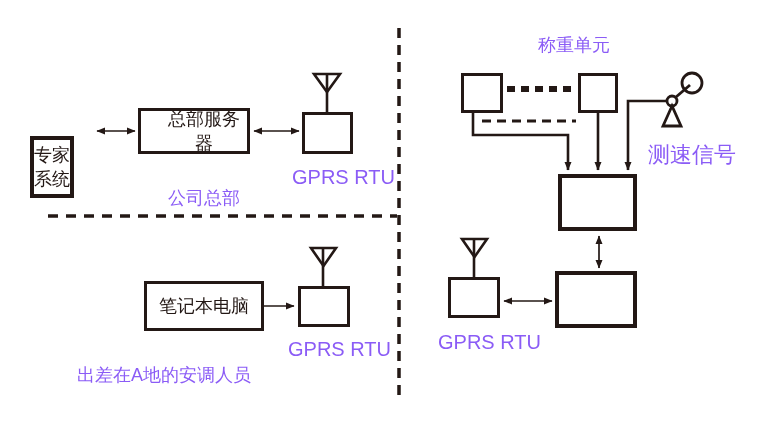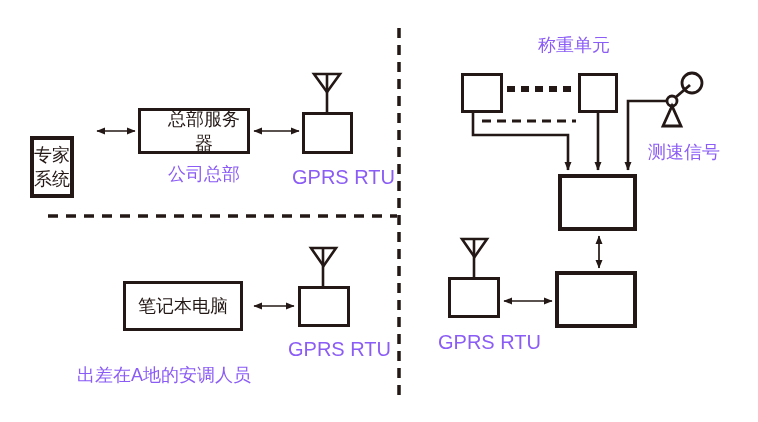--- a/index.html
+++ b/index.html
@@ -73,39 +73,39 @@
     <line class="stroke" x1="504" y1="301" x2="552" y2="301" stroke-width="1.7" marker-start="url(#ah)" marker-end="url(#ah)"></line>
   </svg>
 
   <div class="box pre" style="left:30px;top:100px;width:44px;height:62px;border-width:4px;margin-top:36px;">专家
 系统</div>
 
   <div class="box" style="left:138px;top:108px;width:112px;height:46px;padding-left:20px;">总部服务器</div>
 
   <div class="box" style="left:302px;top:112px;width:51px;height:42px;"></div>
 
-  <div class="lbl cjk" style="left:168px;top:162px;font-family:Liberation Mono, monospace;">公司总部</div>
+  <div class="lbl cjk" style="left:168px;top:186px;font-family:Liberation Mono, monospace;">公司总部</div>
 
   <div class="lbl rtu" style="left:292px;top:166px;width:72px;">GPRS RTU</div>
 
-  <div class="box" style="left:123px;top:281px;width:120px;height:50px;">笔记本电脑</div>
+  <div class="box" style="left:144px;top:281px;width:120px;height:50px;">笔记本电脑</div>
 
   <div class="box" style="left:298px;top:286px;width:52px;height:41px;"></div>
 
   <div class="lbl rtu" style="left:288px;top:338px;width:72px;">GPRS RTU</div>
 
   <div class="lbl cjk" style="left:77px;top:363px;">出差在A地的安调人员</div>
 
   <div class="lbl cjk" style="left:538px;top:33px;">称重单元</div>
 
   <div class="box" style="left:461px;top:73px;width:42px;height:40px;"></div>
 
   <div class="box" style="left:578px;top:73px;width:40px;height:40px;"></div>
 
-  <div class="lbl" style="left:648px;top:140px;font-size:18px;">测速信号</div>
+  <div class="lbl" style="left:648px;top:140px;font-size:22px;">测速信号</div>
 
   <div class="box" style="left:558px;top:174px;width:79px;height:57px;border-width:4px;"></div>
 
   <div class="box" style="left:555px;top:271px;width:82px;height:57px;border-width:4px;"></div>
 
   <div class="box" style="left:448px;top:277px;width:52px;height:41px;"></div>
 
   <div class="lbl rtu" style="left:438px;top:331px;width:72px;">GPRS RTU</div>
 
 

